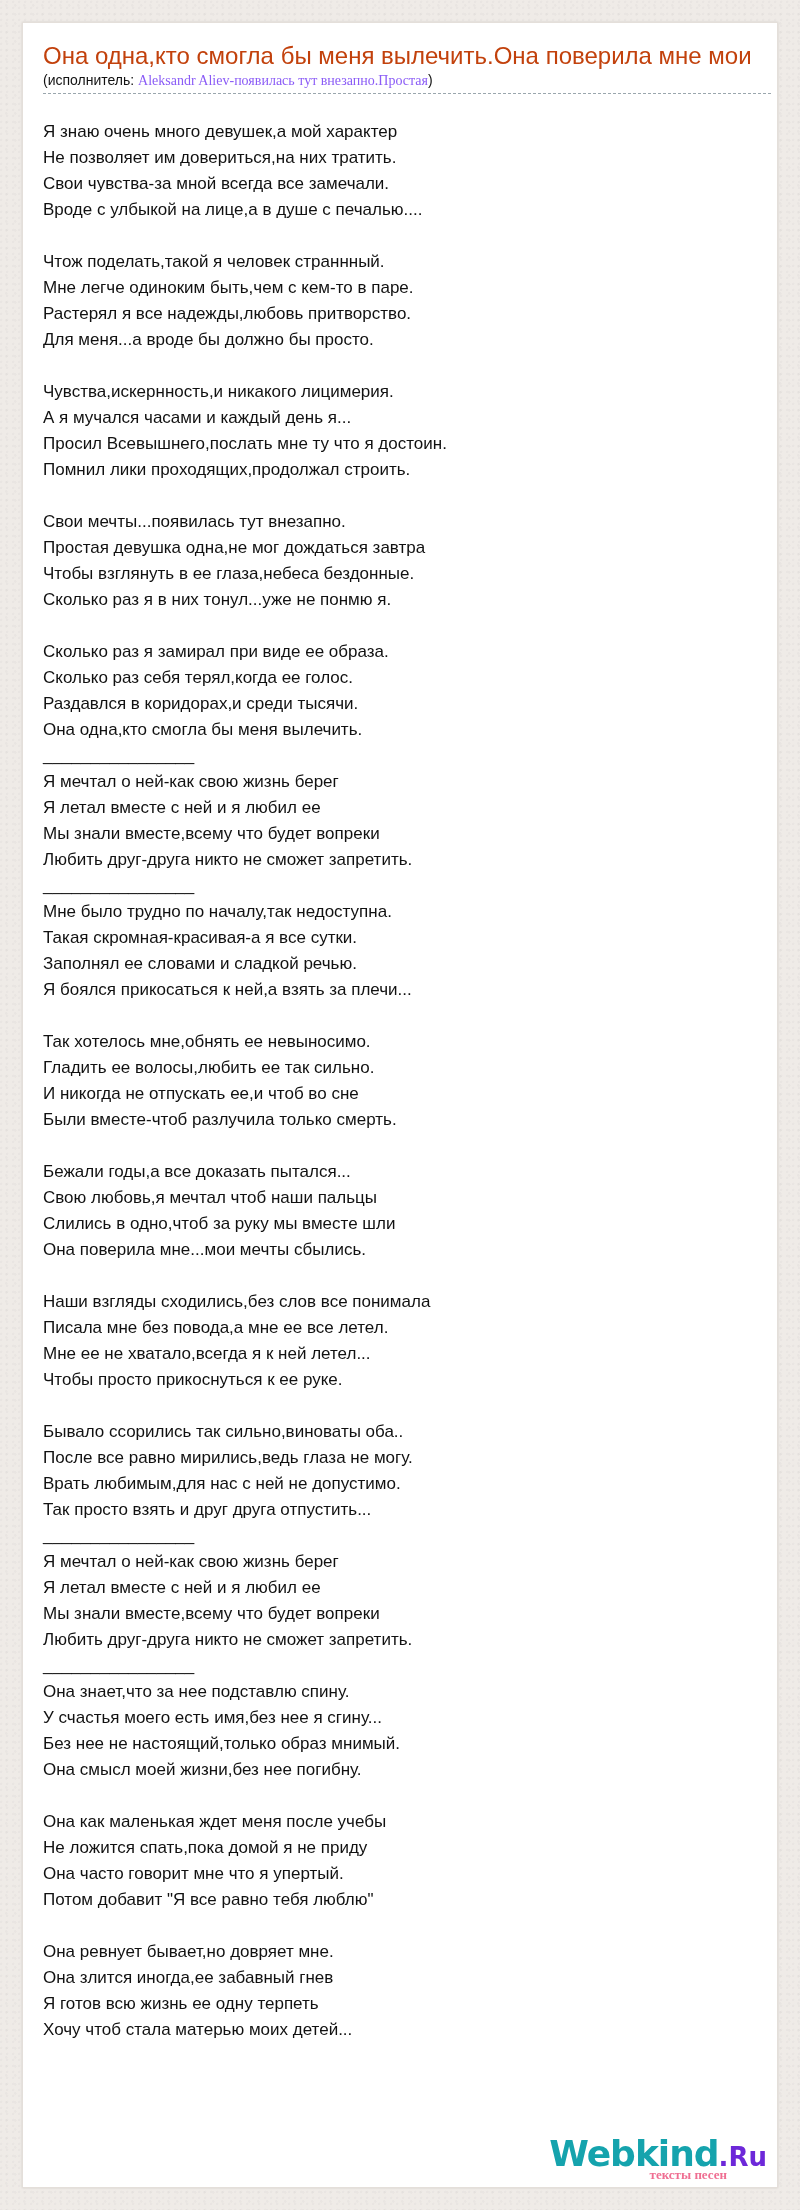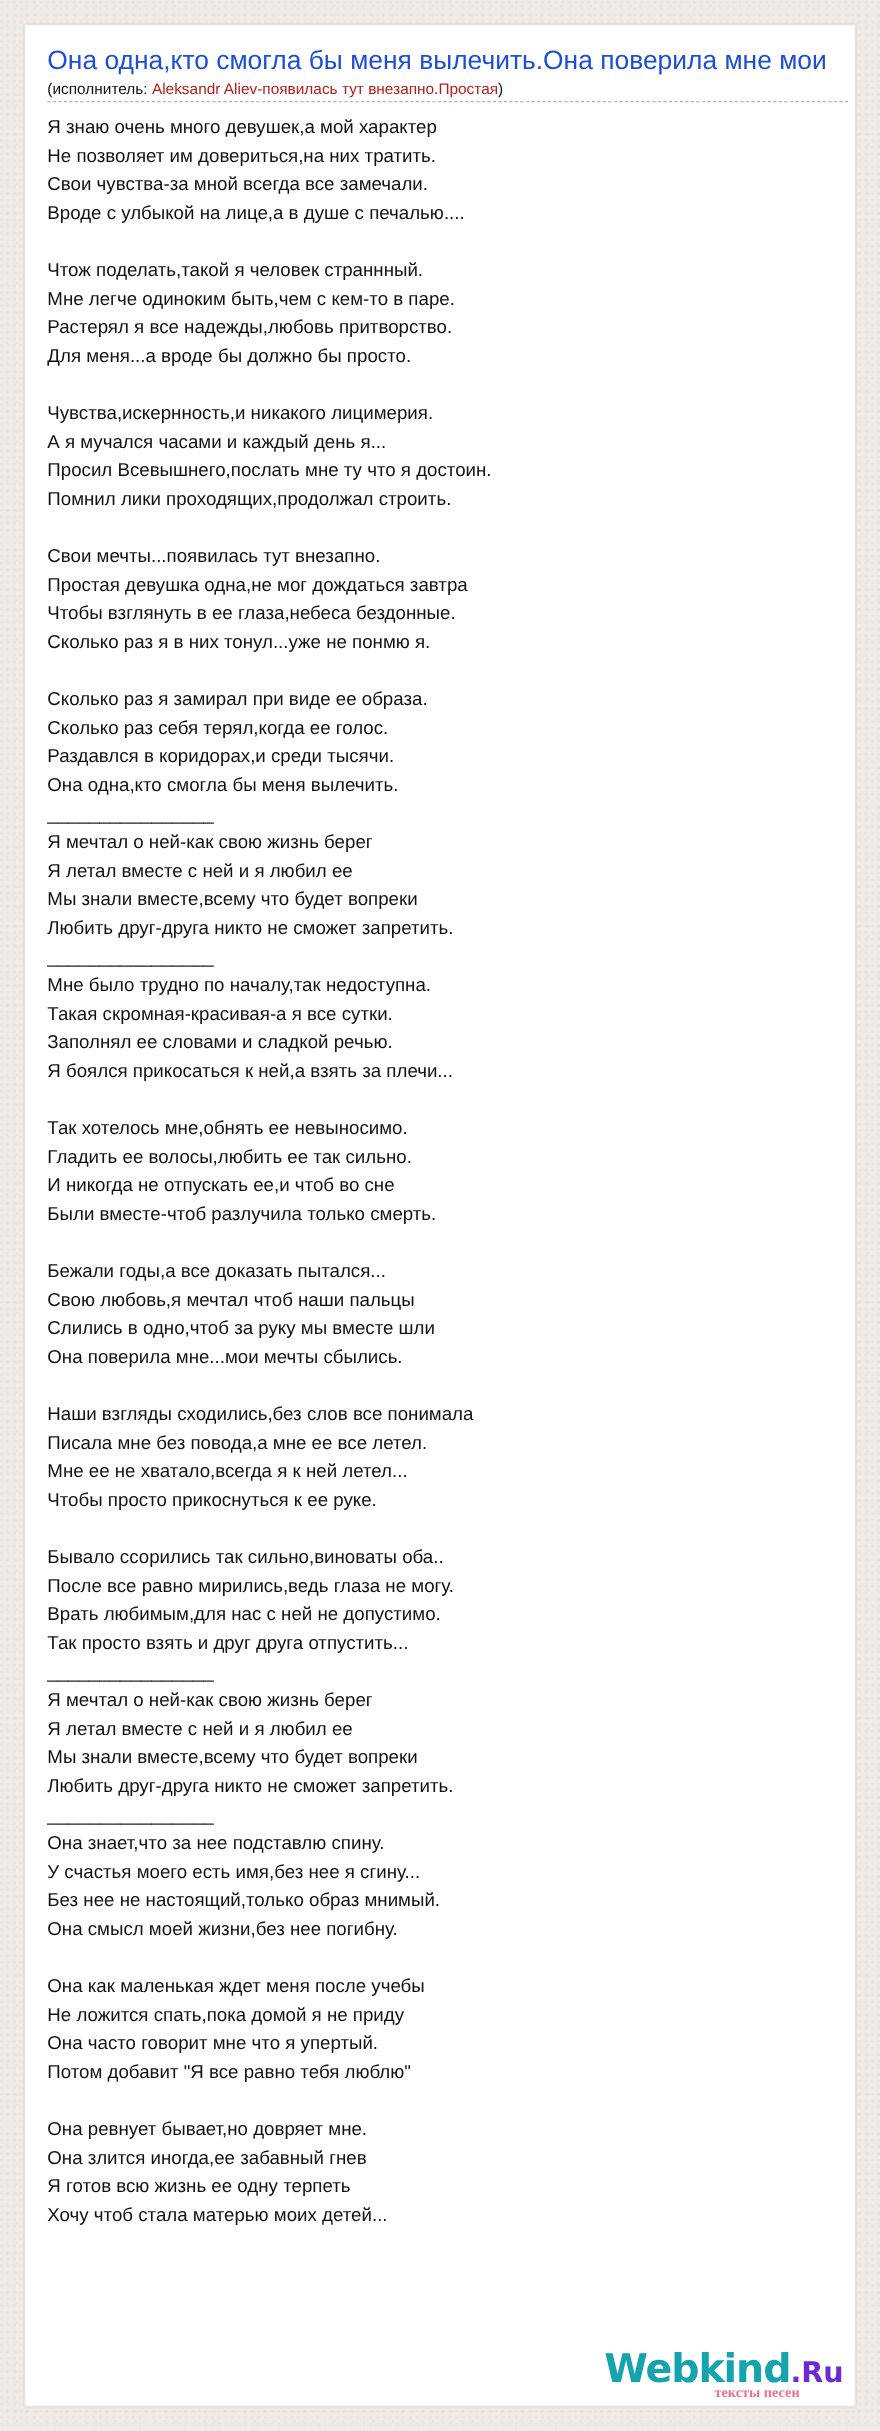--- a/index.html
+++ b/index.html
@@ -31,43 +31,44 @@
     position: absolute;
     left: 20px;
     top: 18px;
     width: 728px;
     border-bottom: 1px dashed #9aa6ad;
     padding-bottom: 3px;
   }
   .title {
     font-size: 24px;
     line-height: 30px;
-    color: #1d4ed8;
+    color: #c2410c;
     white-space: nowrap;
     overflow: hidden;
     margin: 0;
     font-weight: normal;
   }
   .byline {
     font-size: 14px;
     line-height: 18px;
     color: #111;
     white-space: nowrap;
   }
   .byline a {
-    color: #b91c1c;
+    color: #8b5cf6;
     text-decoration: none;
+    font-family: Liberation Serif, serif;
   }
   .lyrics {
     position: absolute;
     left: 20px;
     top: 80px;
     width: 700px;
   }
-  .stanza { margin-bottom: 26px; }
+  .stanza { margin-bottom: 26px; margin-top: 16px; }
   .line {
     font-size: 17px;
     line-height: 26px;
     height: 26px;
     color: #111;
     white-space: nowrap;
   }
   .sep {
     font-size: 17px;
     line-height: 26px;

